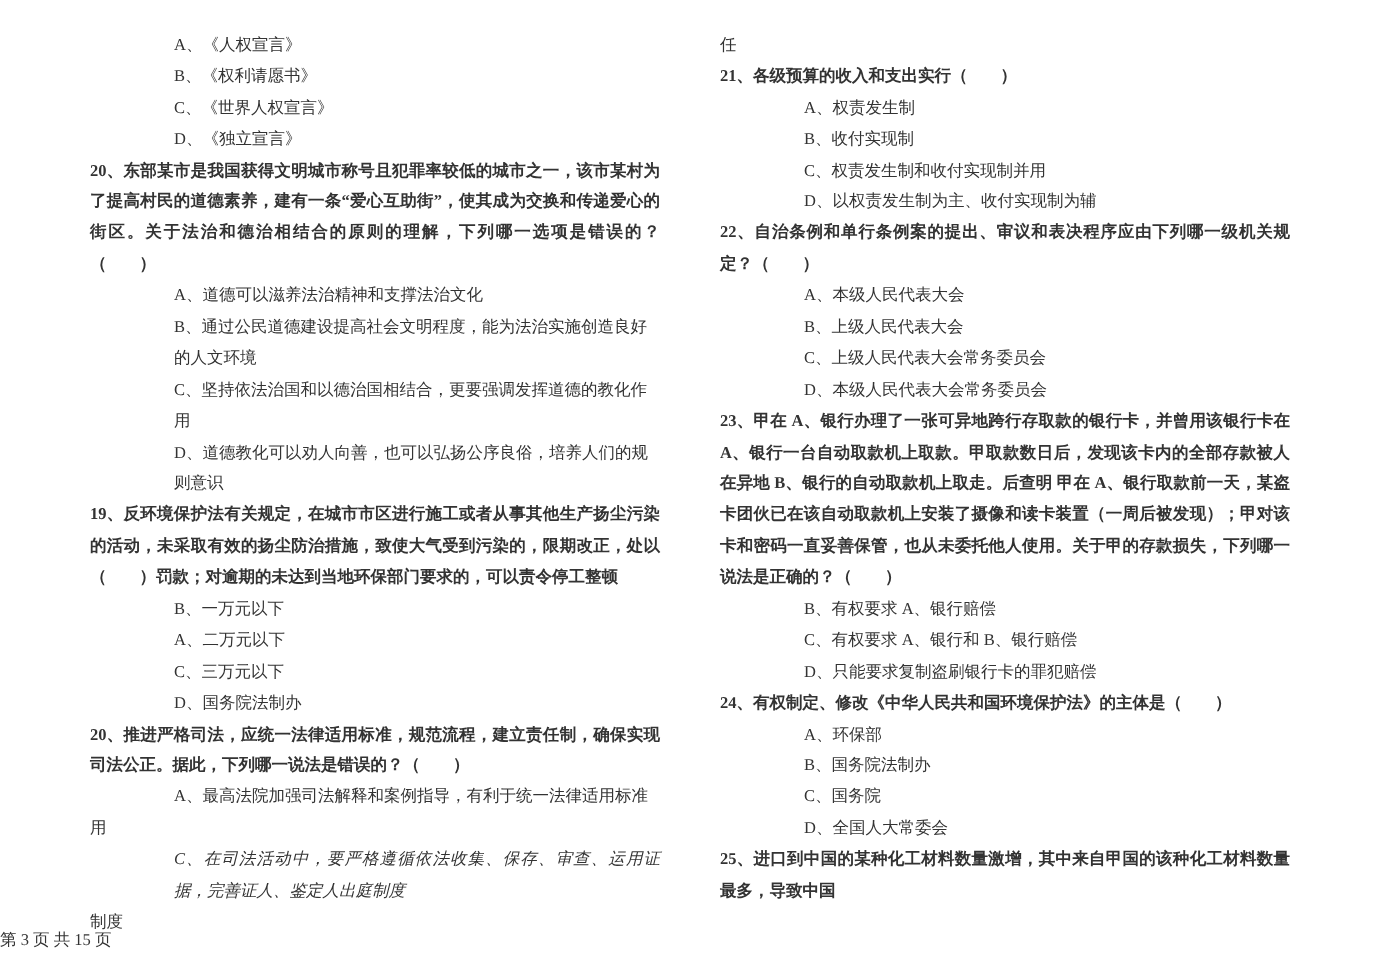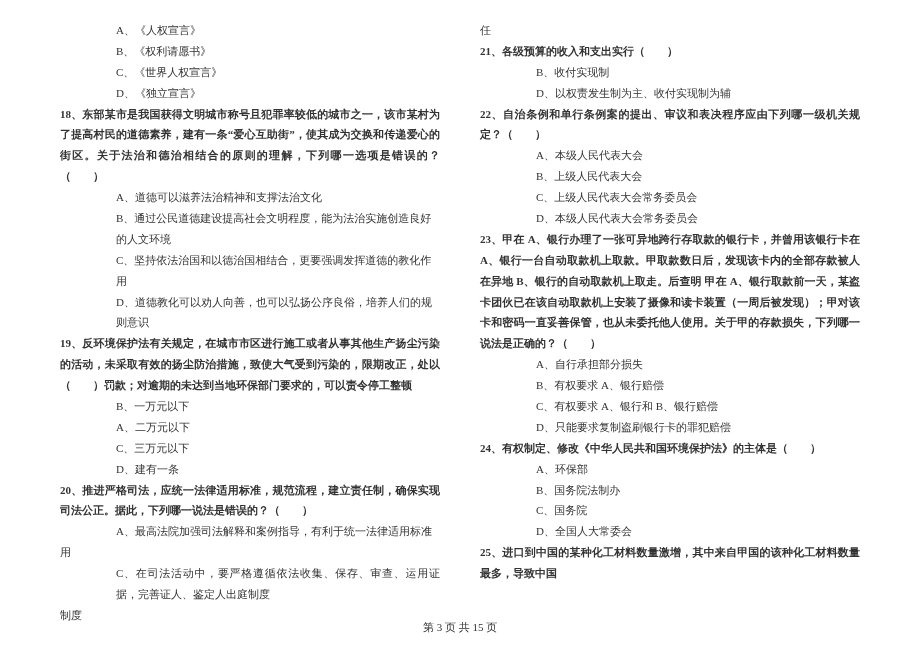--- a/index.html
+++ b/index.html
@@ -40,71 +40,72 @@
     .q-continue {
       display: block;
       padding-left: 0;
       text-align: justify;
     }
     .footer {
       position: absolute;
       bottom: 12px;
       left: 0;
       right: 0;
-      text-align: center;
+      text-align: left;
       font-size: 11px;
       color: #333;
     }
   </style>
 </head>
 <body>
 
 <div class="page-wrap">
 
   <div class="col">
     <span class="opt">A、《人权宣言》</span>
     <span class="opt">B、《权利请愿书》</span>
     <span class="opt">C、《世界人权宣言》</span>
     <span class="opt">D、《独立宣言》</span>
 
-    <span class="q-stem">18、东部某市是我国获得文明城市称号且犯罪率较低的城市之一，该市某村为了提高村民的道德素养，建有一条“爱心互助街”，使其成为交换和传递爱心的街区。关于法治和德治相结合的原则的理解，下列哪一选项是错误的？（　　）</span>
+    <span class="q-stem">20、东部某市是我国获得文明城市称号且犯罪率较低的城市之一，该市某村为了提高村民的道德素养，建有一条“爱心互助街”，使其成为交换和传递爱心的街区。关于法治和德治相结合的原则的理解，下列哪一选项是错误的？（　　）</span>
     <span class="opt">A、道德可以滋养法治精神和支撑法治文化</span>
     <span class="opt">B、通过公民道德建设提高社会文明程度，能为法治实施创造良好的人文环境</span>
     <span class="opt">C、坚持依法治国和以德治国相结合，更要强调发挥道德的教化作用</span>
     <span class="opt">D、道德教化可以劝人向善，也可以弘扬公序良俗，培养人们的规则意识</span>
 
     <span class="q-stem">19、反环境保护法有关规定，在城市市区进行施工或者从事其他生产扬尘污染的活动，未采取有效的扬尘防治措施，致使大气受到污染的，限期改正，处以（　　）罚款；对逾期的未达到当地环保部门要求的，可以责令停工整顿</span>
     <span class="opt">B、一万元以下</span>
     <span class="opt">A、二万元以下</span>
     <span class="opt">C、三万元以下</span>
-    <span class="opt">D、建有一条</span>
+    <span class="opt">D、国务院法制办</span>
 
     <span class="q-stem">20、推进严格司法，应统一法律适用标准，规范流程，建立责任制，确保实现司法公正。据此，下列哪一说法是错误的？（　　）</span>
     <span class="opt">A、最高法院加强司法解释和案例指导，有利于统一法律适用标准</span>
     <span class="q-continue" style="padding-left:0;">用</span>
-    <span class="q-continue" style="padding-left:56px;">C、在司法活动中，要严格遵循依法收集、保存、审查、运用证据，完善证人、鉴定人出庭制度</span>
+    <span class="q-continue" style="padding-left:56px;font-style:italic;">C、在司法活动中，要严格遵循依法收集、保存、审查、运用证据，完善证人、鉴定人出庭制度</span>
     <span class="q-continue" style="padding-left:0;">制度</span>
 
   </div>
 
   <div class="col">
     <span class="q-continue">任</span>
 
     <span class="q-stem">21、各级预算的收入和支出实行（　　）</span>
+    <span class="opt">A、权责发生制</span>
     <span class="opt">B、收付实现制</span>
+    <span class="opt">C、权责发生制和收付实现制并用</span>
     <span class="opt">D、以权责发生制为主、收付实现制为辅</span>
 
     <span class="q-stem">22、自治条例和单行条例案的提出、审议和表决程序应由下列哪一级机关规定？（　　）</span>
     <span class="opt">A、本级人民代表大会</span>
     <span class="opt">B、上级人民代表大会</span>
     <span class="opt">C、上级人民代表大会常务委员会</span>
     <span class="opt">D、本级人民代表大会常务委员会</span>
 
     <span class="q-stem">23、甲在 A、银行办理了一张可异地跨行存取款的银行卡，并曾用该银行卡在 A、银行一台自动取款机上取款。甲取款数日后，发现该卡内的全部存款被人在异地 B、银行的自动取款机上取走。后查明 甲在 A、银行取款前一天，某盗卡团伙已在该自动取款机上安装了摄像和读卡装置（一周后被发现）；甲对该卡和密码一直妥善保管，也从未委托他人使用。关于甲的存款损失，下列哪一说法是正确的？（　　）</span>
-    <span class="opt">A、自行承担部分损失</span>
     <span class="opt">B、有权要求 A、银行赔偿</span>
     <span class="opt">C、有权要求 A、银行和 B、银行赔偿</span>
     <span class="opt">D、只能要求复制盗刷银行卡的罪犯赔偿</span>
 
     <span class="q-stem">24、有权制定、修改《中华人民共和国环境保护法》的主体是（　　）</span>
     <span class="opt">A、环保部</span>
     <span class="opt">B、国务院法制办</span>
     <span class="opt">C、国务院</span>
     <span class="opt">D、全国人大常委会</span>
 

